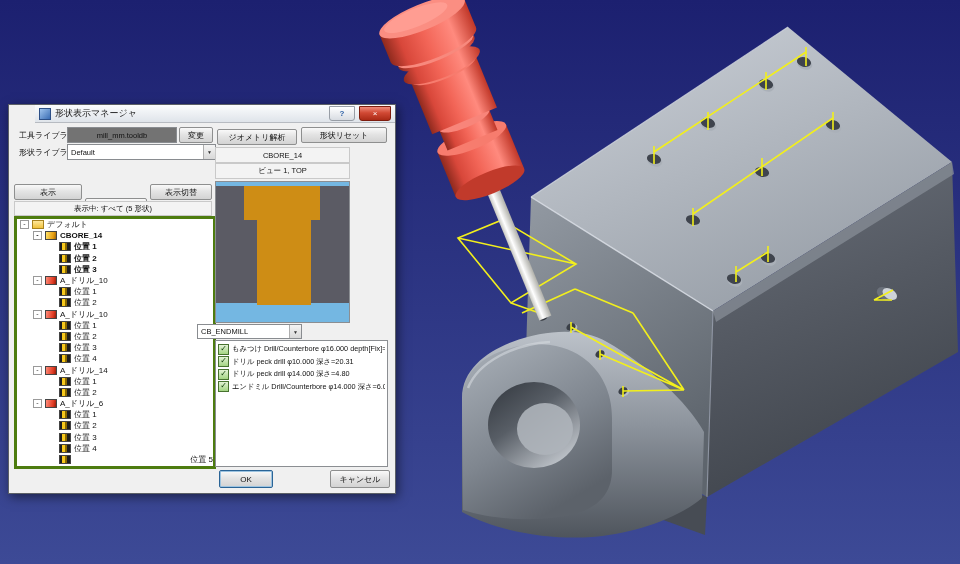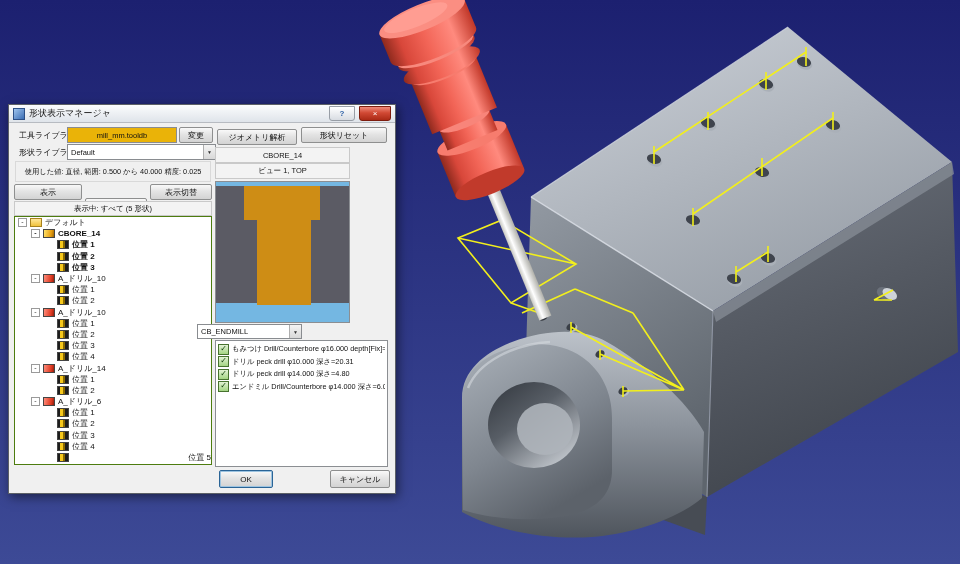--- a/index.html
+++ b/index.html
@@ -6,51 +6,51 @@
   body{width:960px;height:564px;overflow:hidden;position:relative;
        font-family:"Liberation Sans","DejaVu Sans",sans-serif;background:#1c2070;}
   #stage{position:absolute;inset:0;width:960px;height:564px;}
   #scene{position:absolute;left:0;top:0;}
 
   
   .dialog{position:absolute;left:8px;top:104px;width:386px;height:388px;
     background:#f0f0f0;border:1px solid #5c6066;box-shadow:2px 3px 10px rgba(0,0,0,.5);
     font-size:8px;color:#111;}
   .titlebar{height:17px;background:linear-gradient(#fbfcfd,#dfe4ea);
-    border-bottom:1px solid #b7bbc1;display:flex;align-items:center;padding:0 4px;gap:4px;}
+    border-bottom:1px solid #b7bbc1;display:flex;align-items:center;padding:0 4px;gap:4px;margin-left:26px;}
   .appicon{width:10px;height:10px;background:linear-gradient(135deg,#9fc4ee,#3a6db4);
     border:1px solid #2c4f86;flex:0 0 auto;}
   .title{font-size:9px;color:#1a1a1a;flex:0 1 auto;white-space:nowrap;}
   .tb-sp{flex:1;}
   .wbtn{height:13px;display:flex;align-items:center;justify-content:center;
     font-size:8px;border-radius:0 0 3px 3px;}
   .helpbtn{width:24px;background:linear-gradient(#ffffff,#d8dce2);border:1px solid #989ea6;
     color:#2f62a8;font-weight:bold;}
   .closebtn{width:30px;background:linear-gradient(#ef8a7a,#d14934 45%,#aa2a16);
     border:1px solid #7e1d0e;color:#fff;}
 
   .lbl{position:absolute;font-size:8px;color:#1a1a1a;white-space:nowrap;}
   .btn{position:absolute;display:flex;align-items:center;justify-content:center;
     font-size:8px;color:#111;background:linear-gradient(#f9f9f9,#e4e4e4 45%,#d3d3d3);
     border:1px solid #8e8f8f;border-radius:2px;white-space:nowrap;}
   .btn-ok{border:1px solid #2a6496;box-shadow:inset 0 0 0 1px #9cc3e0;}
-  .tb{position:absolute;background:#eab308;border:1px solid #898c90;display:flex;
+  .tb{position:absolute;background:#737373;border:1px solid #898c90;display:flex;
     align-items:center;justify-content:center;font-size:7.5px;}
   .combo{position:absolute;background:#fff;border:1px solid #898c90;display:flex;
     align-items:center;font-size:7.5px;padding-left:3px;}
   .combo .arrow{position:absolute;right:0;top:0;bottom:0;width:11px;
     background:linear-gradient(#f4f4f4,#d8d8d8);border-left:1px solid #aeaeae;
     display:flex;align-items:center;justify-content:center;font-size:5px;color:#333;}
   .strip{position:absolute;border:1px solid #c9c9c9;background:#f3f3f3;display:flex;
     align-items:center;justify-content:center;font-size:7.5px;white-space:nowrap;}
   .panel-used{position:absolute;border:1px solid #d9d9d9;background:#f0f0f0;display:flex;
     align-items:center;justify-content:center;font-size:7.3px;white-space:nowrap;}
 
   
-  .tree{position:absolute;background:#fff;border:1px solid #4d7c0f;overflow:hidden;}
+  .tree{position:absolute;background:#fff;border:3px solid #4d7c0f;overflow:hidden;}
   .trow{height:11.2px;display:flex;align-items:center;gap:3px;font-size:8px;
     white-space:nowrap;color:#111;}
   .trow.b{font-weight:bold;}
   .exp{width:7px;height:7px;border:1px solid #9a9a9a;background:#fff;color:#333;
     font-size:7px;line-height:5px;text-align:center;flex:0 0 auto;}
   .ti{width:12px;height:9px;flex:0 0 auto;border:1px solid #444;box-sizing:border-box;}
   .ti-folder{background:linear-gradient(#ffe79a,#f0c23c);border:1px solid #a8821e;}
   .ti-shape-yellow{background:linear-gradient(100deg,#ffe36a,#e79d10 70%,#9a6508);}
   .ti-shape-red{background:linear-gradient(100deg,#ff8d7c,#e03a22 70%,#8e1d0c);}
   .ti-position{background:linear-gradient(90deg,#1d1d1d 0 18%,#f6c81c 18% 52%,#8a6a00 52% 68%,#1d1d1d 68%);}
@@ -260,21 +260,20 @@
   <span class="lbl" style="left:10px;top:25px">工具ライブラリ</span>
   <div class="tb" style="left:58px;top:22px;width:108px;height:14px">mill_mm.tooldb</div>
   <div class="btn" style="left:170px;top:22px;width:32px;height:14px">変更</div>
 
   <span class="lbl" style="left:10px;top:42px">形状ライブラリ</span>
   <div class="combo" style="left:58px;top:39px;width:144px;height:14px">
     <span>Default</span>
     <span class="arrow">▼</span>
   </div>
 
-  <div class="panel-used" style="left:6px;top:56px;width:194px;height:19px">使用した値: 直径, 範囲: 0.500 から 40.000  精度: 0.025</div>
 
   <div class="btn" style="left:5px;top:79px;width:66px;height:14px">表示</div>
   <div class="btn" style="left:76px;top:93px;width:60px;height:14px">表示 複数条件</div>
   <div class="btn" style="left:141px;top:79px;width:60px;height:14px">表示切替</div>
 
   <div class="strip" style="left:5px;top:96px;width:196px;height:13px">表示中: すべて (5 形状)</div>
 
   <div class="tree" id="tree" style="left:5px;top:111px;width:196px;height:247px">
         <div class="trow" style="padding-left: 3px;">
           <span class="exp">-</span>

